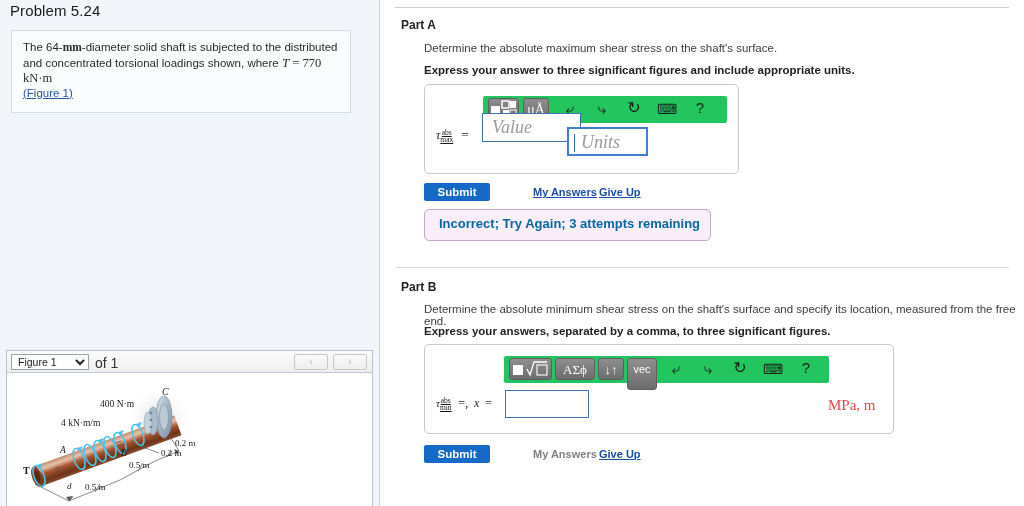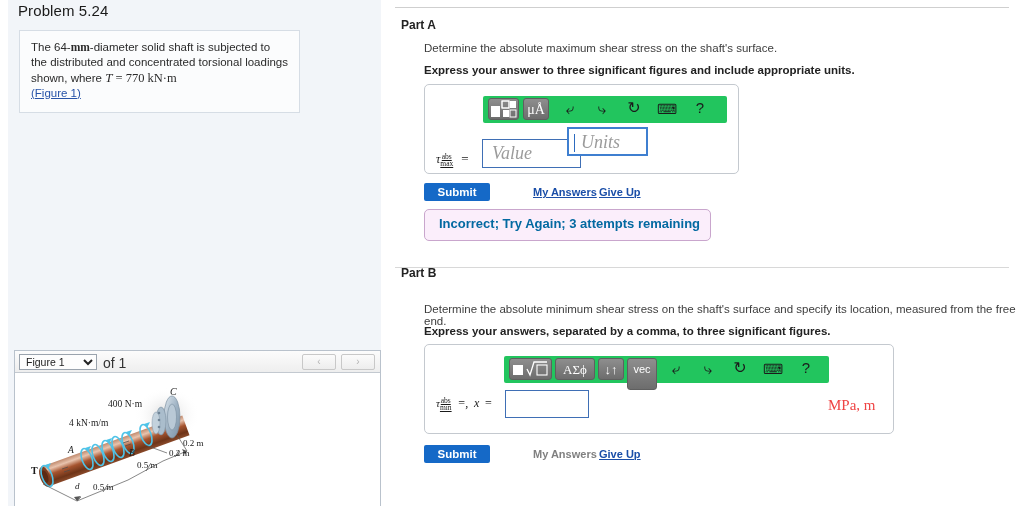--- a/index.html
+++ b/index.html
@@ -8,35 +8,35 @@
     overflow: hidden;
     background: #ffffff;
     font-family: "Liberation Sans", sans-serif;
     font-size: 12px;
     color: #333;
   }
   .page { position: relative; width: 1024px; height: 506px; }
 
   
   .left-panel {
-    position: absolute; left: 8px; top: 0;
+    position: absolute; left: 0; top: 0;
     width: 380px; height: 506px;
     background: #f2f5f9;
     border-right: 1px solid #c9d2dc;
     box-sizing: border-box;
     padding-left: 14px;
   }
   .problem-title {
     position: absolute; left: 10px; top: 2px;
     font-size: 15px; color: #1a1a1a; font-weight: normal;
     letter-spacing: .1px;
   }
   .problem-box {
     position: absolute; left: 11px; top: 30px;
-    width: 281px;
+    width: 340px;
     background: #fbfcfd;
     border: 1px solid #d6dde5;
     box-sizing: border-box;
     padding: 9px 11px 11px 11px;
   }
   .problem-text {
     font-size: 11.5px; line-height: 15px; color: #2b2b2b;
   }
   .mathtt { font-family: "Liberation Serif", serif; font-weight: bold; }
   .mathit { font-family: "Liberation Serif", serif; font-style: italic; font-size: 13px;}
@@ -388,44 +388,44 @@
         <div class="mbtn" style="left:40px; top:2px; width:26px; height:22px; font-size:14px; line-height:21px;">
           <span style="font-family:'Liberation Serif',serif;">μÅ</span>
         </div>
         <div class="icon-btn" style="left:78px; top:4px; width:18px;">⤶</div>
         <div class="icon-btn" style="left:110px; top:4px; width:18px;">⤷</div>
         <div class="icon-btn" style="left:142px; top:3px; width:18px; font-size:16px;">↻</div>
         <div class="icon-btn" style="left:174px; top:4px; width:20px; font-size:14px;">⌨</div>
         <div class="icon-btn" style="left:210px; top:3px; width:14px; font-size:15px;">?</div>
       </div>
 
-      <div class="tau-label" style="left:11px; top:66px; font-size:12px;">
+      <div class="tau-label" style="left:11px; top:42px; font-size:12px;">
         <span style="font-style:italic;">τ</span><span class="sub-stack"><span>abs</span><br><span>max</span></span>
         <span style="margin-left:5px; font-size:13px;">=</span>
       </div>
 
-      <div class="ansfield" style="left:57px; top:54px; width:99px; height:29px;">
+      <div class="ansfield" style="left:57px; top:28px; width:99px; height:29px;">
         <span>Value</span>
       </div>
 
       <div class="ansfield active" style="left:142px; top:42px; width:81px; height:29px; padding-left:12px;">
         <span class="caret" style="left:5px; top:5px;"></span>
         <span>Units</span>
       </div>
     </div>
 
     <div class="submit-btn" style="left:43px; top:183px; width:66px; height:18px; line-height:18px;">Submit</div>
     <div class="link-blue" style="left:152px; top:186px;">My Answers</div>
     <div class="link-blue" style="left:218px; top:186px;">Give Up</div>
 
     <div class="feedback" style="left:43px; top:209px; width:287px; height:32px;">Incorrect; Try Again; 3 attempts remaining</div>
 
     <div class="section-rule" style="top:267px; width:614px; left:14px;"></div>
 
-    <div class="part-label" style="top:266px;text-align:right;">Part B</div>
+    <div class="part-label" style="top:280px;text-align:right;">Part B</div>
     <div class="part-question" style="top:303px;">Determine the absolute minimum shear stress on the shaft's surface and specify its location, measured from the free end.</div>
     <div class="part-instruction" style="top:325px;">Express your answers, separated by a comma, to three significant figures.</div>
 
     <div class="answer-box" style="left:43px; top:344px; width:470px; height:90px;">
       <div class="mathbar" style="left:79px; top:11px; width:325px; height:27px;">
 
         <div class="mbtn" style="left:5px; top:2px; width:43px; height:22px;">
           <svg width="41" height="20" viewBox="0 0 41 20" style="display:block;">
             <rect x="3" y="6" width="10" height="10" fill="#ffffff"></rect>
             <path d="M17,10 l3,6 l4,-13 h13" stroke="#ffffff" stroke-width="1.3" fill="none"></path>

